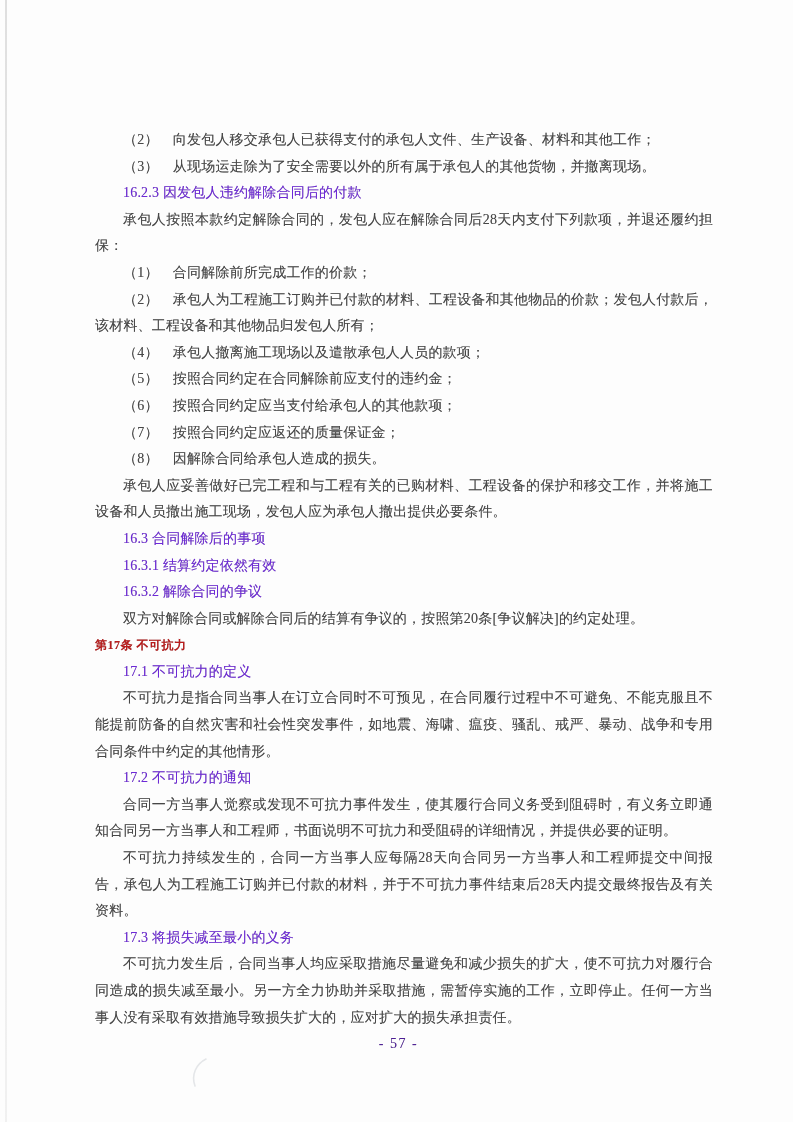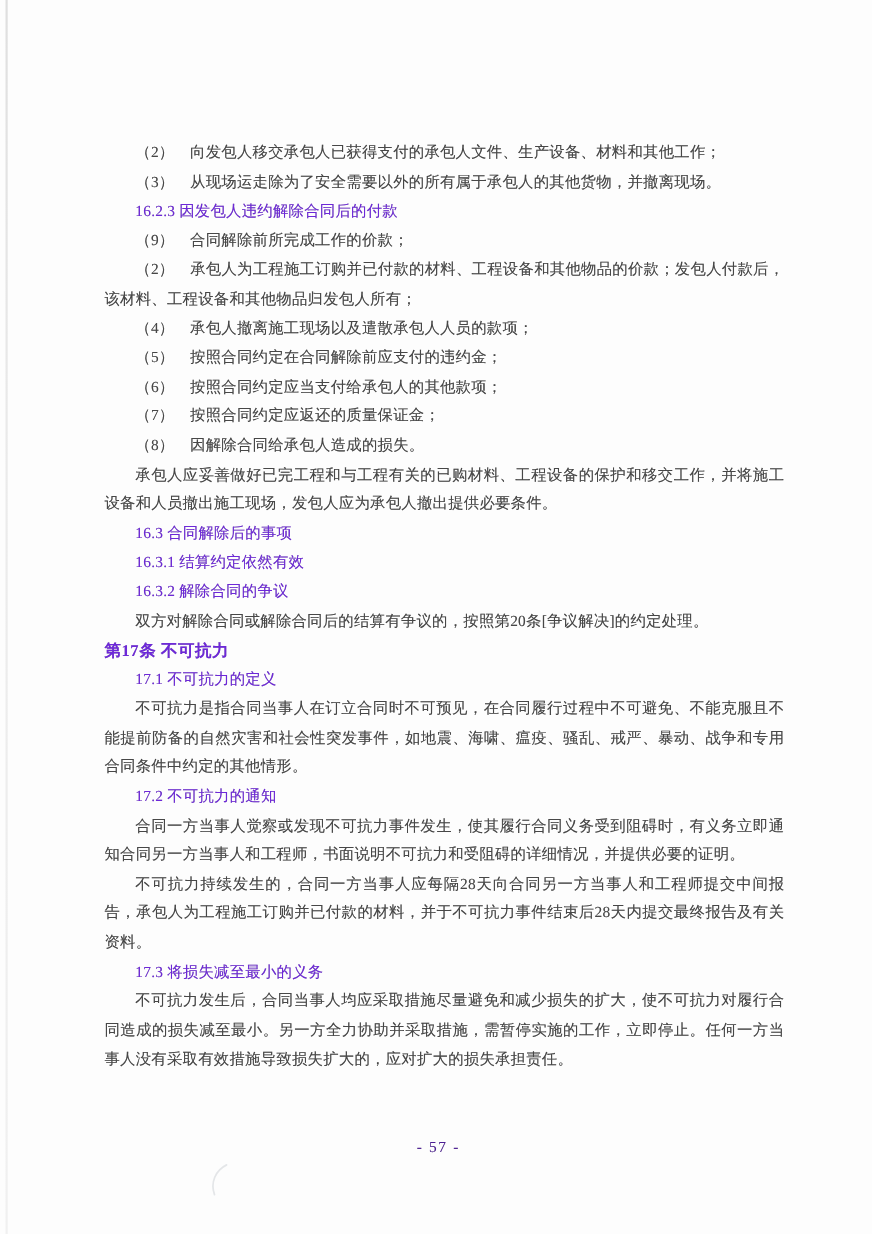--- a/index.html
+++ b/index.html
@@ -40,22 +40,22 @@
     letter-spacing: 0.2px;
     margin-top: 21px;
   }
   .para {
     margin: 0;
     text-indent: 2em;
   }
   .para.chapter {
     text-indent: 0;
     font-weight: bold;
-    font-size: 15px;
-    color: #6d28d9;
+    font-size: 12px;
+    color: #b91c1c;
     letter-spacing: 0.5px;
   }
   .para.subheading {
     color: #6d28d9;
   }
   .page-number {
     position: absolute;
     top: 1031px;
     left: 2px;
     width: 100%;
@@ -76,21 +76,22 @@
 </head>
 <body>
 
 <div class="page">
   <div class="scan-edge"></div>
 
   <div class="content">
       <div class="para item">（2）　向发包人移交承包人已获得支付的承包人文件、生产设备、材料和其他工作；</div>
       <div class="para item">（3）　从现场运走除为了安全需要以外的所有属于承包人的其他货物，并撤离现场。</div>
       <div class="para subheading">16.2.3 因发包人违约解除合同后的付款</div>
-      <div class="para item">（9）　合同解除前所完成工作的价款；</div>
+      <div class="para body">承包人按照本款约定解除合同的，发包人应在解除合同后28天内支付下列款项，并退还履约担保：</div>
+      <div class="para item">（1）　合同解除前所完成工作的价款；</div>
       <div class="para item">（2）　承包人为工程施工订购并已付款的材料、工程设备和其他物品的价款；发包人付款后，该材料、工程设备和其他物品归发包人所有；</div>
       <div class="para item">（4）　承包人撤离施工现场以及遣散承包人人员的款项；</div>
       <div class="para item">（5）　按照合同约定在合同解除前应支付的违约金；</div>
       <div class="para item">（6）　按照合同约定应当支付给承包人的其他款项；</div>
       <div class="para item">（7）　按照合同约定应返还的质量保证金；</div>
       <div class="para item">（8）　因解除合同给承包人造成的损失。</div>
       <div class="para body">承包人应妥善做好已完工程和与工程有关的已购材料、工程设备的保护和移交工作，并将施工设备和人员撤出施工现场，发包人应为承包人撤出提供必要条件。</div>
       <div class="para subheading">16.3 合同解除后的事项</div>
       <div class="para subheading">16.3.1 结算约定依然有效</div>
       <div class="para subheading">16.3.2 解除合同的争议</div>

